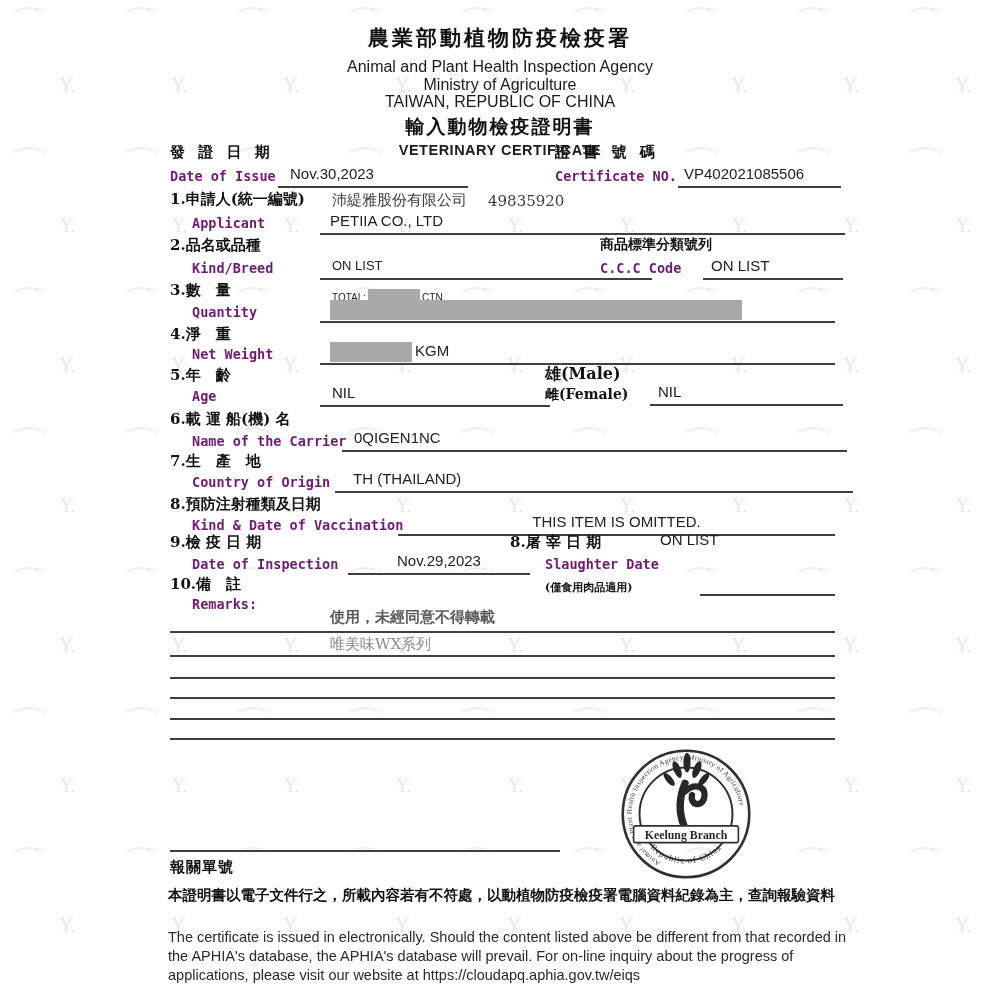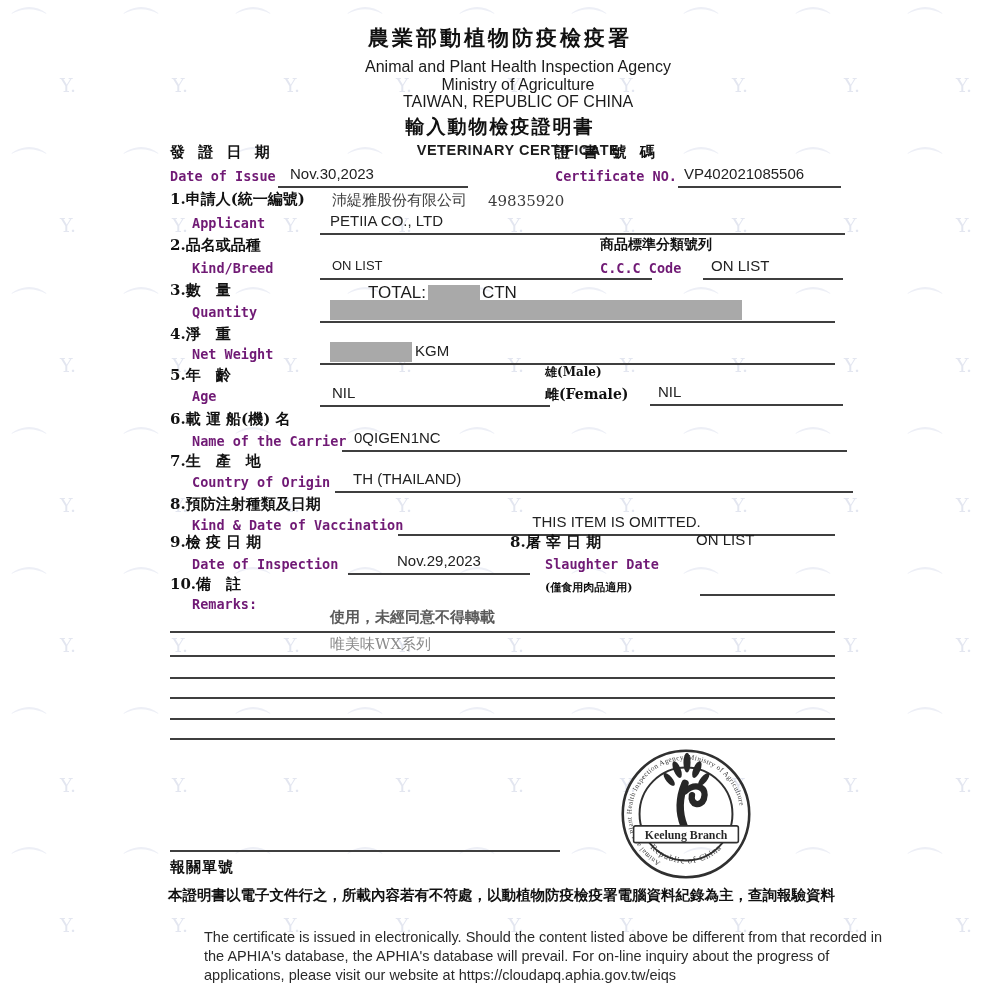--- a/index.html
+++ b/index.html
@@ -10,21 +10,21 @@
   #watermark span{position:absolute;line-height:1;}
   .wm-arc{font-size:42px;color:#edeff6;font-family:"DejaVu Sans",sans-serif;}
   .wm-y{font-size:19px;color:#e3e6f0;font-family:"DejaVu Serif",serif;}
   
   .abs{position:absolute;z-index:2;}
   .zh{font-family:"DejaVu Serif",serif;font-weight:bold;color:#111;}
   .zh15{font-size:15px;}
   .zh-sp{letter-spacing:4px;}
   .mono{font-family:"DejaVu Sans Mono",monospace;color:#701a75;}
   .mlabel{font-size:13.5px;font-weight:bold;}
-  .sans{font-family:"Liberation Sans",sans-serif;padding-left:36px;}
+  .sans{font-family:"Liberation Sans",sans-serif;}
   .field{position:absolute;z-index:2;height:22px;border-bottom:2px solid #3f3f3f;
          font-family:"Liberation Sans",sans-serif;font-size:15px;color:#222;line-height:20px;}
   .rule{position:absolute;z-index:1;border-top:2px solid #3f3f3f;}
   .redact{display:inline-block;background:#a9a9a9;vertical-align:middle;}
   .hdr{position:absolute;top:24px;left:0;width:1000px;text-align:center;z-index:2;}
   .hdr .t1{font-size:21px;letter-spacing:3px;text-align:center;}
   .hdr .t2{font-size:16px;line-height:17.5px;color:#1a1a1a;}
   .hdr .t3{font-size:19px;letter-spacing:2px;margin-top:3px;}
   .hdr .t4{font-size:14.5px;font-weight:bold;letter-spacing:.5px;margin-top:2px;}
   .gray{color:#5a5a5a;}
@@ -188,36 +188,36 @@
   <div class="field" style="left:320px;top:211px;width:515px;padding-left:10px">PETIIA CO., LTD</div>
 
   <div class="abs zh zh15" style="left:170px;top:236px">2.品名或品種</div>
   <div class="abs zh" style="left:600px;top:236px;font-size:14px">商品標準分類號列</div>
   <div class="abs mono mlabel" style="left:192px;top:260px">Kind/Breed</div>
   <div class="field mono" style="left:320px;top:256px;width:320px;padding-left:12px;font-size:13px">ON LIST</div>
   <div class="abs mono mlabel" style="left:600px;top:260px">C.C.C Code</div>
   <div class="field" style="left:703px;top:256px;width:132px;padding-left:8px">ON LIST</div>
 
   <div class="abs zh zh15" style="left:170px;top:281px">3.數　量</div>
-  <div class="abs sans" style="left:332px;top:283px;font-size:17px">
+  <div class="abs sans" style="left:332px;top:289px;font-size:10px">
     <span>TOTAL:</span><span class="redact" style="width:52px;height:18px;margin:0 2px"></span><span>CTN</span>
   </div>
   <div class="abs mono mlabel" style="left:192px;top:304px">Quantity</div>
   <div class="field" style="left:320px;top:299px;width:515px">
     <span class="redact" style="width:412px;height:20px;margin-left:10px"></span>
   </div>
 
   <div class="abs zh zh15" style="left:170px;top:325px">4.淨　重</div>
   <div class="abs mono mlabel" style="left:192px;top:346px">Net Weight</div>
   <div class="field" style="left:320px;top:341px;width:515px">
     <span class="redact" style="width:82px;height:20px;margin-left:10px;margin-right:3px"></span><span>KGM</span>
   </div>
 
   <div class="abs zh zh15" style="left:170px;top:366px">5.年　齡</div>
-  <div class="abs zh" style="left:545px;top:364px;font-size:12px">雄(Male)</div>
+  <div class="abs zh" style="left:545px;top:364px;font-size:16px">雄(Male)</div>
   <div class="abs mono mlabel" style="left:192px;top:388px">Age</div>
   <div class="field" style="left:320px;top:383px;width:218px;padding-left:12px">NIL</div>
   <div class="abs zh" style="left:545px;top:386px;font-size:14px">雌(Female)</div>
   <div class="field" style="left:650px;top:382px;width:185px;padding-left:8px">NIL</div>
 
   <div class="abs zh zh15" style="left:170px;top:410px">6.載 運 船(機) 名</div>
   <div class="abs mono mlabel" style="left:192px;top:433px">Name of the Carrier</div>
   <div class="field" style="left:342px;top:428px;width:493px;padding-left:12px">0QIGEN1NC</div>
 
   <div class="abs zh zh15" style="left:170px;top:452px">7.生　產　地</div>

